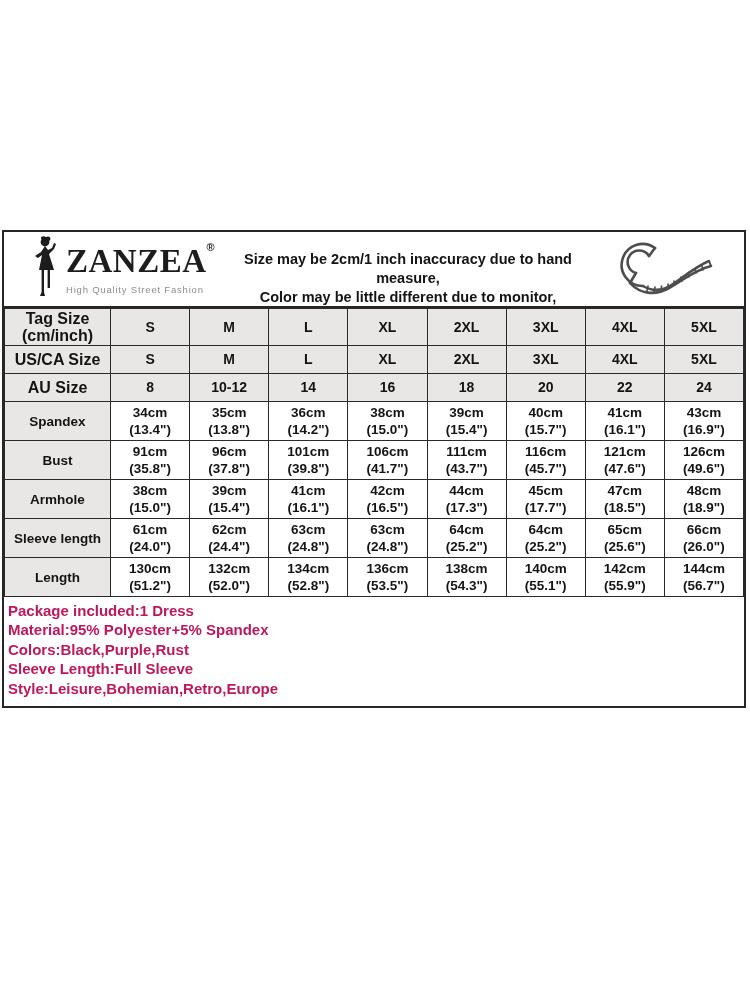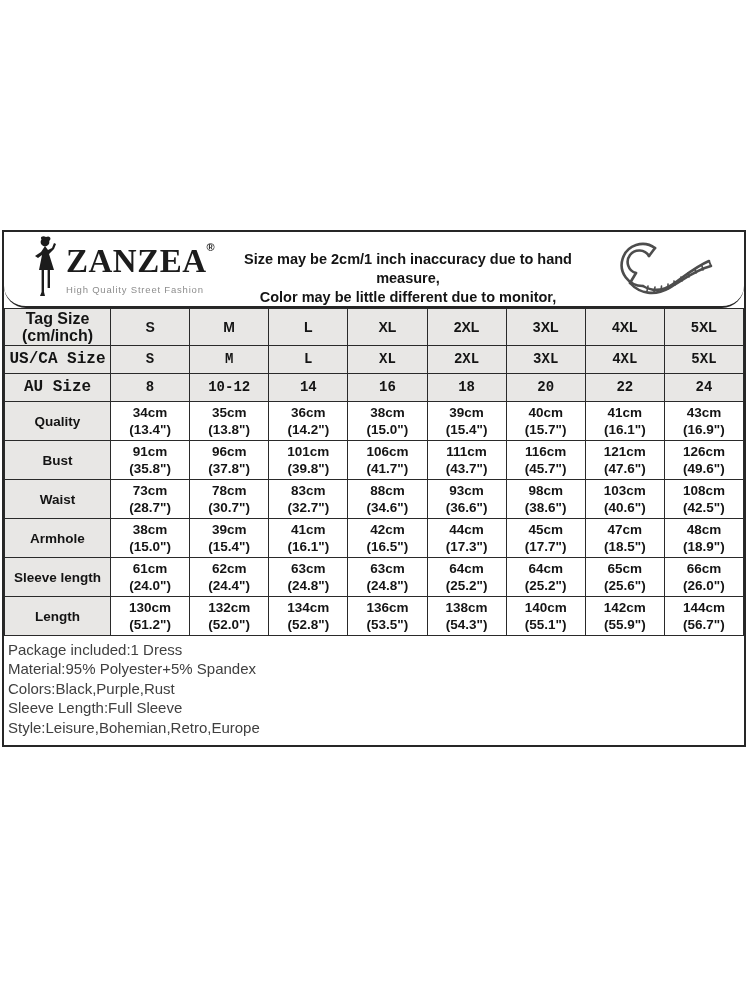--- a/index.html
+++ b/index.html
@@ -19,21 +19,20 @@
     background:#ffffff;
     box-sizing:border-box;
   }
   
   .brand-band{
     display:flex;
     align-items:center;
     height:74px;
     border-bottom:2px solid #262626;
     background:#ffffff;
-    border-radius:22px;
   }
   .logo{
     display:flex;
     align-items:center;
     padding-left:26px;
     width:192px;
     flex:0 0 auto;
   }
   .logo-figure{flex:0 0 auto; margin-right:2px;}
   .logo-textblock{display:flex;flex-direction:column;line-height:1;}
@@ -80,31 +79,31 @@
     white-space:pre-line;
     padding:1px 0;
     background:#ffffff;
   }
   table.size-table td.lbl{
     background:#e8e7e5;
     font-size:16px;
   }
   table.size-table tr.gray td{background:#e8e7e5;}
   table.size-table tr.row-tag td{height:34px;}
-  table.size-table tr.row-size td{height:25px;font-family:Liberation Mono, monospace;}
+  table.size-table tr.row-size td{height:25px;}
   table.size-table tr.row-measure td{height:36px; font-size:13.5px;}
   
   .notes{
     padding:4px 6px 8px 4px;
   }
   .note-line{
     font-size:15px;
-    font-weight:400;
+    font-weight:700;
     line-height:19.4px;
-    color:#404040;
+    color:#be185d;
     text-align:left;
   }
 </style>
 </head>
 <body>
 
 <div class="frame">
 
   <div class="brand-band">
     <div class="logo">
@@ -195,21 +194,21 @@
           <td>8</td>
           <td>10-12</td>
           <td>14</td>
           <td>16</td>
           <td>18</td>
           <td>20</td>
           <td>22</td>
           <td>24</td>
         </tr>
         <tr class="row-measure">
-          <td class="lbl">Quality</td>
+          <td class="lbl">Spandex</td>
           <td>34cm
 (13.4")</td>
           <td>35cm
 (13.8")</td>
           <td>36cm
 (14.2")</td>
           <td>38cm
 (15.0")</td>
           <td>39cm
 (15.4")</td>
@@ -233,39 +232,20 @@
           <td>111cm
 (43.7")</td>
           <td>116cm
 (45.7")</td>
           <td>121cm
 (47.6")</td>
           <td>126cm
 (49.6")</td>
         </tr>
         <tr class="row-measure">
-          <td class="lbl">Waist</td>
-          <td>73cm
-(28.7")</td>
-          <td>78cm
-(30.7")</td>
-          <td>83cm
-(32.7")</td>
-          <td>88cm
-(34.6")</td>
-          <td>93cm
-(36.6")</td>
-          <td>98cm
-(38.6")</td>
-          <td>103cm
-(40.6")</td>
-          <td>108cm
-(42.5")</td>
-        </tr>
-        <tr class="row-measure">
           <td class="lbl">Armhole</td>
           <td>38cm
 (15.0")</td>
           <td>39cm
 (15.4")</td>
           <td>41cm
 (16.1")</td>
           <td>42cm
 (16.5")</td>
           <td>44cm

